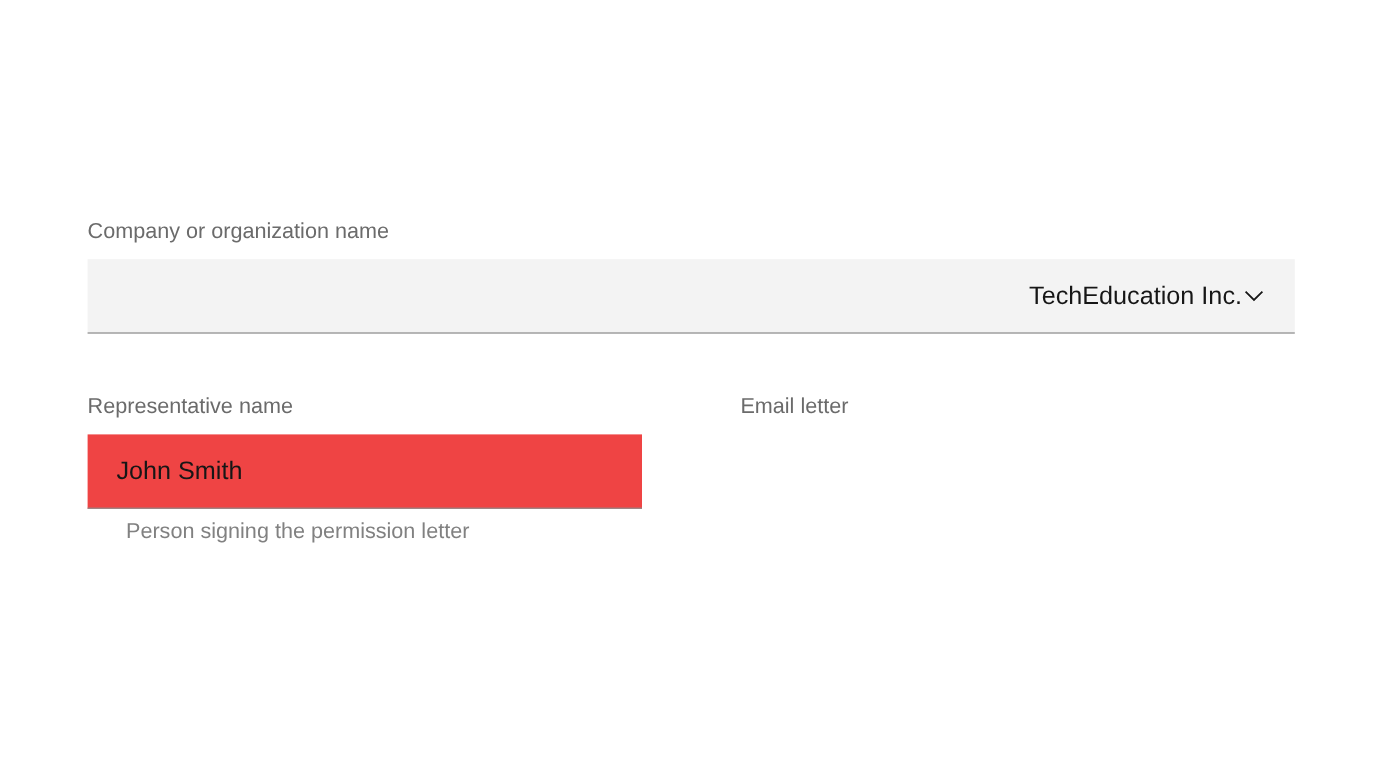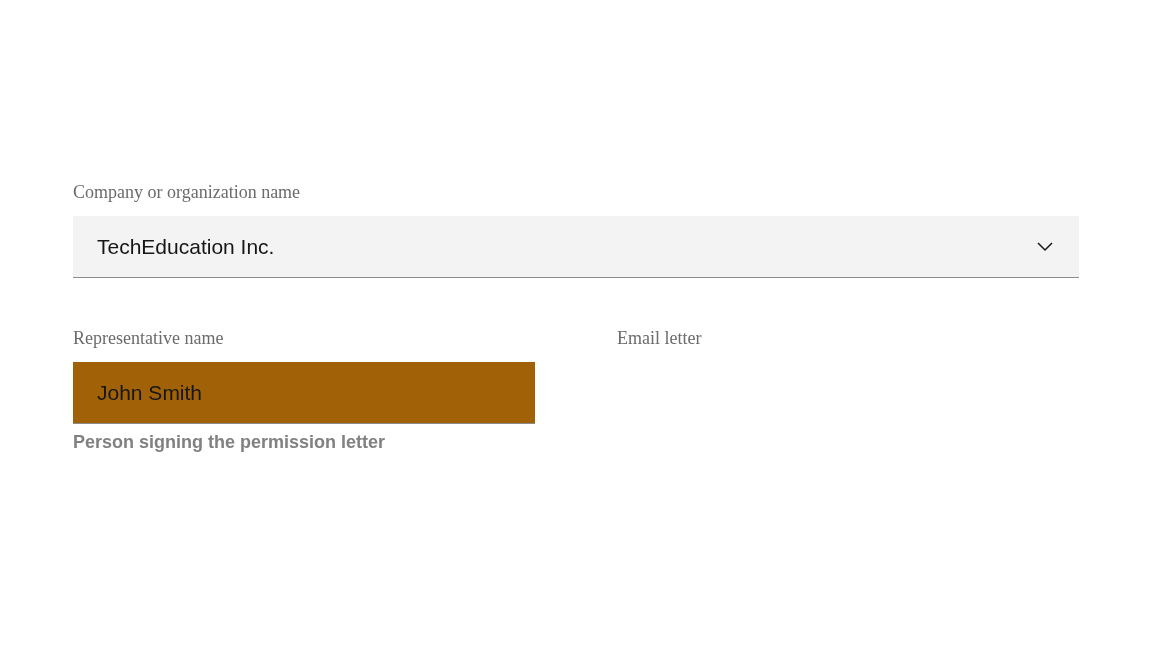--- a/index.html
+++ b/index.html
@@ -26,43 +26,43 @@
     }
     .col {
       flex: 1;
     }
     .field-label {
       font-size: 18px;
       color: #6b6b6b;
       margin-bottom: 13px;
       display: block;
       font-weight: 400;
-      font-family: Liberation Serif, serif;
     }
     .helper-text {
       font-size: 18px;
       color: #818181;
       margin-top: 8px;
-      font-weight: 700;
+      font-weight: 400;
+      margin-left: 32px;
     }
     .input-like {
       background: #f3f3f3;
       border: none;
       border-bottom: 1px solid #8c8c8c;
       height: 62px;
       width: 100%;
       display: flex;
       align-items: center;
       padding: 0 24px;
       font-size: 21px;
       color: #161616;
       position: relative;
     }
     .dropdown {
-      justify-content: space-between;
+      justify-content: flex-end;
       cursor: pointer;
     }
     .dropdown-value {
       font-size: 21px;
       color: #161616;
     }
     .chevron {
       width: 20px;
       height: 20px;
       display: flex;
@@ -70,21 +70,21 @@
       justify-content: center;
     }
     .chevron svg {
       width: 16px;
       height: 10px;
       stroke: #161616;
       stroke-width: 1.5;
       fill: none;
     }
     input.text-input {
-      background: #a16207;
+      background: #ef4444;
       border: none;
       border-bottom: 1px solid #8c8c8c;
       height: 62px;
       width: 100%;
       padding: 0 24px;
       font-size: 21px;
       color: #161616;
       font-family: inherit;
       outline: none;
     }

